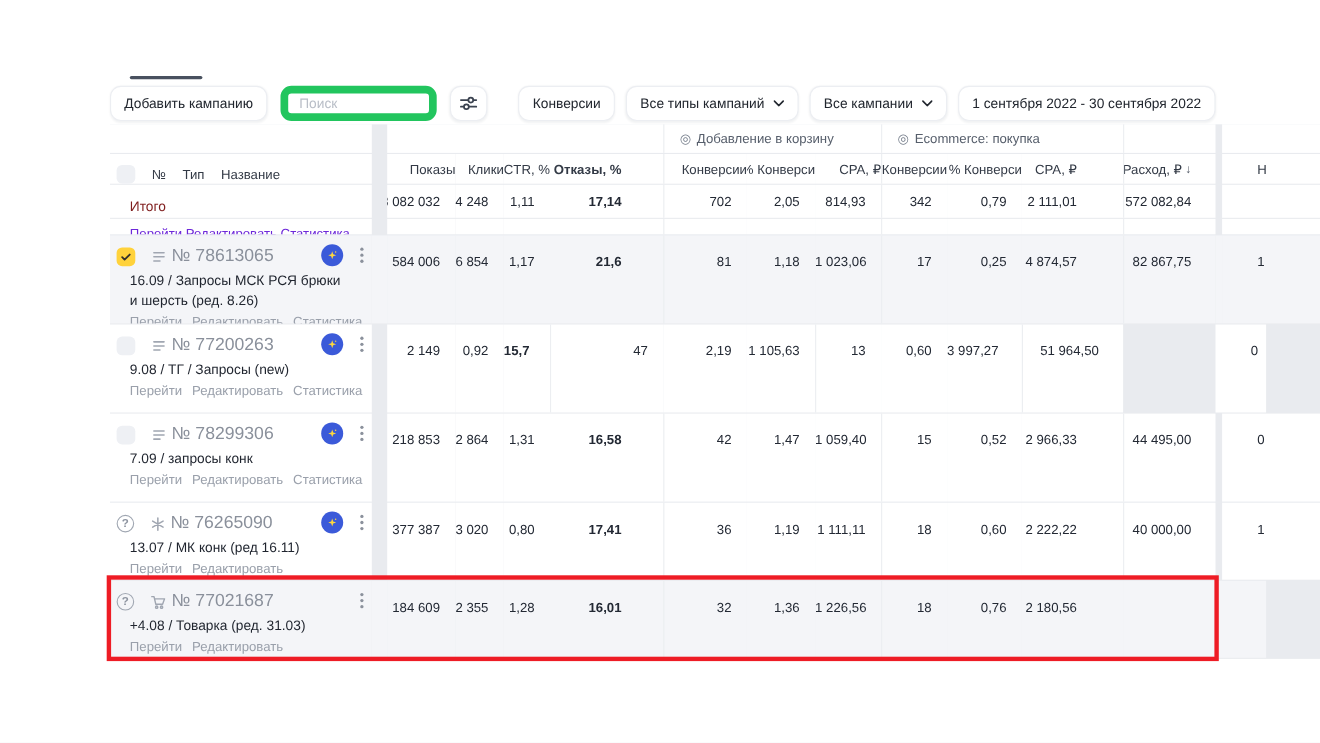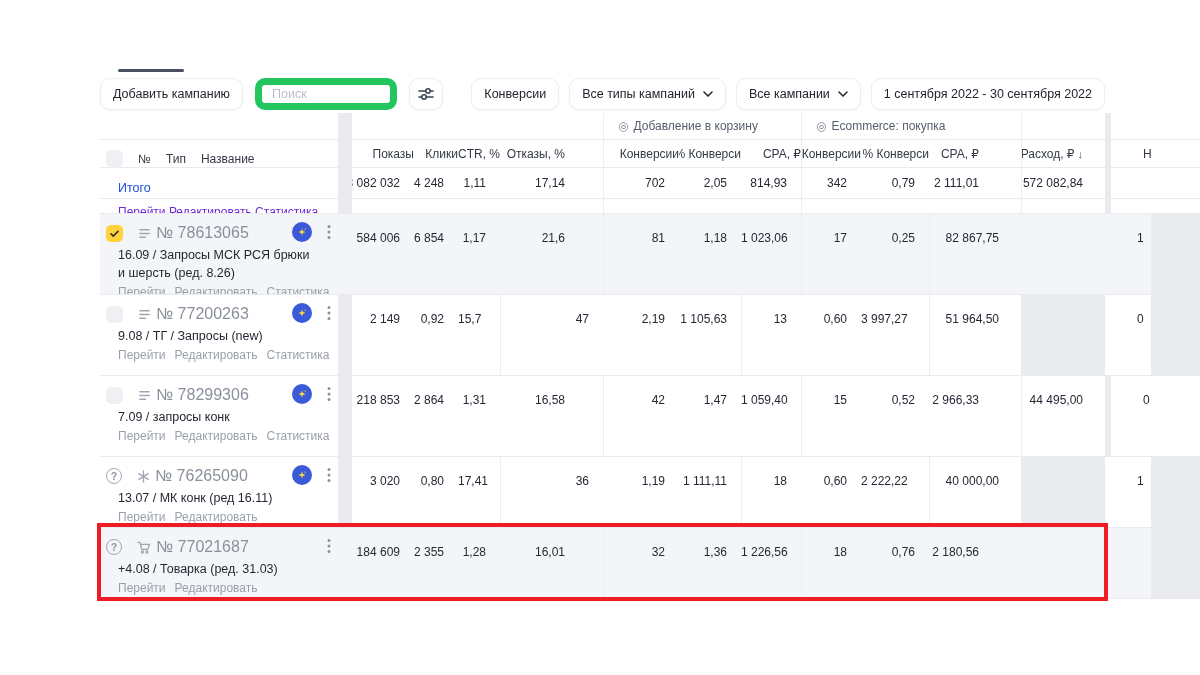--- a/index.html
+++ b/index.html
@@ -34,34 +34,34 @@
     position:absolute; left:100px; top:113px; width:1100px; background:#e9ebef;
     display:flex; flex-direction:column; gap:1px; padding-bottom:1px;
   }
   .grid { display:grid; grid-template-columns:238px 14px 62px 44px 42px 103px 76px 62px 60px 60px 68px 92px 84px 6px 89px; }
   .goalgrid { display:grid; grid-template-columns:238px 14px 251px 198px 220px 84px 6px 89px; }
   .cell { background:#fff; overflow:hidden; position:relative; }
   .gut { background:transparent; }
   .bl { border-left:1px solid #eceef1; }
   .hl .cell { background:#f4f5f8; }
   .num { font-size:12px; color:#232934; text-align:right; padding-right:14px; white-space:nowrap; }
-  .pr38 { padding-right:38px; } .pr42 { padding-right:42px; } .pr22 { padding-right:22px; }
+  .pr38 { padding-right:38px;font-weight:bold; } .pr42 { padding-right:42px; } .pr22 { padding-right:22px; }
   .row-goal { height:26px; }
   .row-goal .cell { display:flex; align-items:center; }
   .goal-label { display:flex; align-items:center; gap:5px; padding-left:14px; font-size:12px; color:#565e6b; white-space:nowrap; }
   .goal-ic { color:#79818e; font-size:12px; line-height:1; }
   .row-head { height:27px; }
   .row-head .cell { display:flex; align-items:center; justify-content:flex-end; font-size:12px; color:#333a46; white-space:nowrap; }
   .row-head .c-name { justify-content:flex-start; padding-left:6px; gap:15px; }
   .row-head .hname { color:#333a46; }
   .sortarrow { font-size:11px; color:#555c68; margin-left:3px; }
   .ph-head { justify-content:flex-start !important; padding-left:32px; }
   .row-tot { height:30px; }
   .row-tot .cell { display:flex; align-items:center; justify-content:flex-end; }
-  .row-tot .c-name { justify-content:flex-start; padding-left:18px; font-size:12.5px; font-weight:500; color:#1d4ed8; }
+  .row-tot .c-name { justify-content:flex-start; padding-left:18px; font-size:12.5px; font-weight:500; color:#7f1d1d; }
   .row-clip { height:14px; }
   .row-clip .c-name { padding-left:18px; }
   .clip-txt { margin-top:-4px; font-size:12px; color:#6d28d9; white-space:nowrap; }
 
   .camp-row { height:80px; }
   .camp-row.short { height:70px; }
   .camp-row .num { padding-top:17px; }
   .c-name { padding:10px 6px 0 6px; }
   .nameline1 { display:flex; align-items:center; gap:4px; }
   .cb { width:17px; height:17px; border-radius:5px; background:#eef0f4; display:flex; align-items:center; justify-content:center; flex:none; cursor:pointer; }
@@ -251,20 +251,21 @@
     <div class="cell gut"></div>
     <div class="cell num">584 006</div>
     <div class="cell num">6 854</div>
     <div class="cell num">1,17</div>
     <div class="cell num pr38">21,6</div>
     <div class="cell num bl">81</div>
     <div class="cell num">1,18</div>
     <div class="cell num">1 023,06</div>
     <div class="cell num bl">17</div>
     <div class="cell num">0,25</div>
+    <div class="cell num pr42">4 874,57</div>
     <div class="cell num bl pr22">82 867,75</div>
     <div class="cell gut"></div>
     <div class="cell num ph-val">1</div>
   </div>
 
   <div class="grid camp-row" data-type="text">
     <div class="cell c-name">
       <div class="nameline1">
         <span class="cb">
           
@@ -391,20 +392,21 @@
       </span>
       <span class="kebab">
         <svg width="4" height="16" viewBox="0 0 4 16" fill="#8b919c">
                 <circle cx="2" cy="2.5" r="1.5"></circle>
                 <circle cx="2" cy="8" r="1.5"></circle>
                 <circle cx="2" cy="13.5" r="1.5"></circle>
               </svg>
       </span>
     </div>
     <div class="cell gut"></div>
+    <div class="cell num">377 387</div>
     <div class="cell num">3 020</div>
     <div class="cell num">0,80</div>
     <div class="cell num pr38">17,41</div>
     <div class="cell num bl">36</div>
     <div class="cell num">1,19</div>
     <div class="cell num">1 111,11</div>
     <div class="cell num bl">18</div>
     <div class="cell num">0,60</div>
     <div class="cell num pr42">2 222,22</div>
     <div class="cell num bl pr22">40 000,00</div>

